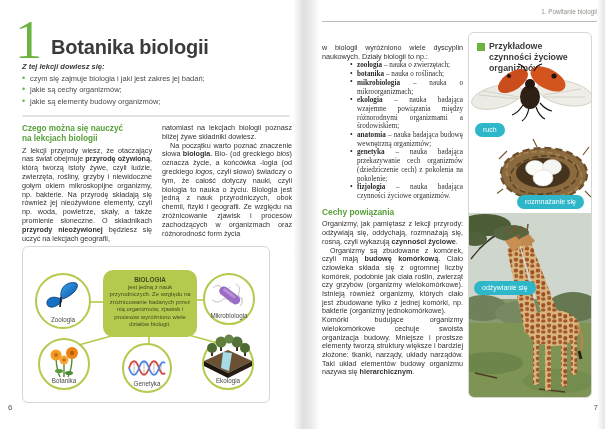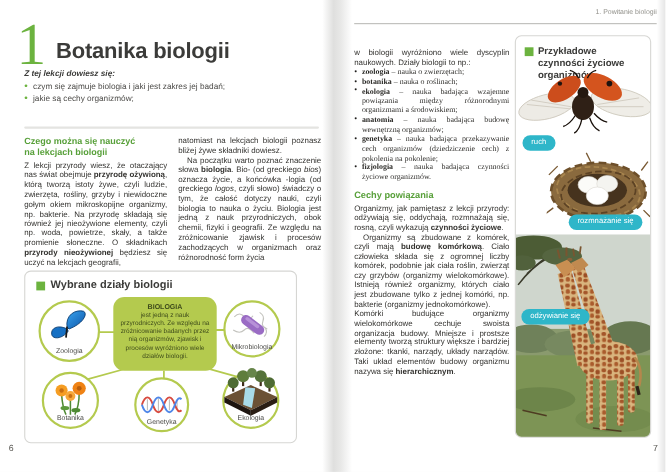--- a/index.html
+++ b/index.html
@@ -47,21 +47,21 @@
   .ov { overflow:visible; }
 
   .pagenum { font-size:8px; color:#55544f; }
 
   
   .run-head { right:8px; top:8px; font-size:6.3px; color:#91908a; }
   .head-rule { left:322px; top:21px; width:275px; height:1px; background:#bcbcb8; }
 
   .r-col { left:322px; top:44px; width:141px; }
   .r-col .serif-p { font-size:7.2px; line-height:8.7px; }
-  .disc-item { position:relative; padding-left:7px; font-family:"Liberation Serif",serif; font-size:7.2px; line-height:8.7px; color:#33322f; text-align:justify; }
+  .disc-item { position:relative; padding-left:7px; font-family:"Liberation Serif",serif; font-size:7.2px; line-height:8.7px; color:#33322f; text-align:justify;margin-left:28px; }
   .disc-item::before { content:"•"; position:absolute; left:0; top:-0.5px; color:#1e1d1b; font-size:7.5px; }
   .disc-item b { color:#2e2d2a; }
   .r-green-h { font-size:8.4px; font-weight:bold; color:#58a03a; line-height:9.8px; margin:7px 0 3px; }
 
   
   .panel-r { left:468px; top:32px; width:124px; height:366px; border:1px solid #d6d6d3; border-radius:6px; background:#fff; overflow:hidden; }
   .panel-r .panel-head { left:8px; top:8px; width:108px; align-items:flex-start; gap:4px; }
   .panel-r .panel-head-txt { font-size:8.8px; line-height:10.8px; }
   .badge { position:absolute; background:#2eb6c9; color:#ffffff; font-size:7px; line-height:7px; padding:3px 8px 4px; border-radius:8px; white-space:nowrap; }
   .ph-img { position:absolute; }
@@ -74,20 +74,21 @@
 <div class="spread">
 
   <div>
     <div class="abs chapter-num">1</div>
     <div class="abs l-title">Botanika biologii</div>
 
     <div class="abs intro">
       <div class="intro-h">Z tej lekcji dowiesz się:</div>
       <div class="intro-item"><span>czym się zajmuje biologia i jaki jest zakres jej badań;</span></div>
       <div class="intro-item"><span>jakie są cechy organizmów;</span></div>
+      <div class="intro-item"><span>jakie są elementy budowy organizmów;</span></div>
     </div>
 
     <div class="abs divider"></div>
 
     <div class="abs cols">
       <div class="col">
         <div class="green-h">Czego można się nauczyć
 na lekcjach biologii</div>
         <div class="serif-p"><span>Z lekcji przyrody wiesz, że otaczający nas świat obejmuje </span><span style="font-weight: bold;">przyrodę ożywioną</span><span>, którą tworzą istoty żywe, czyli ludzie, zwierzęta, rośliny, grzyby i niewidoczne gołym okiem mikroskopijne organizmy, np. bakterie. Na przyrodę składają się również jej nieożywione elementy, czyli np. woda, powietrze, skały, a także promienie słoneczne. O składnikach </span><span style="font-weight: bold;">przyrody nieożywionej</span><span> będziesz się uczyć na lekcjach geografii,</span></div>
       </div>
@@ -101,24 +102,20 @@
       <svg class="connectors" width="248" height="156" viewBox="0 0 248 156">
         <g stroke="#b4ca4e" stroke-width="1.6">
           <line x1="66" y1="55" x2="84" y2="55"></line>
           <line x1="170" y1="53" x2="186" y2="53"></line>
           <line x1="126" y1="90" x2="126" y2="100"></line>
           <line x1="92" y1="88" x2="52" y2="99"></line>
           <line x1="162" y1="87" x2="198" y2="97"></line>
         </g>
       </svg>
 
-      <div class="panel-head">
-        <span class="green-sq"></span>
-        <span class="panel-head-txt">Wybrane działy biologii</span>
-      </div>
 
       <div class="center-box">
         <div class="cb-title">BIOLOGIA</div>
         <div class="cb-text">jest jedną z nauk przyrodniczych. Ze względu na zróżnicowanie badanych przez nią organizmów, zjawisk i procesów wyróżniono wiele działów biologii.</div>
       </div>
 
       <div class="circle" style="left:12px;top:26px;width:56px;height:56px;">
         <svg class="icon" style="top:6px;" width="36" height="30" viewBox="0 0 36 30">
           <defs>
               <linearGradient id="bw" x1="0" y1="0" x2="1" y2="1">
@@ -209,20 +206,21 @@
 
   <div>
     <div class="abs run-head">1. Powitanie biologii</div>
     <div class="abs head-rule"></div>
 
     <div class="abs r-col">
       <div class="serif-p"><span>w biologii wyróżniono wiele dyscyplin naukowych. Działy biologii to np.:</span></div>
 
       <div class="disc-item"><b>zoologia</b><span> – nauka o zwierzętach;</span></div>
       <div class="disc-item"><b>botanika</b><span> – nauka o roślinach;</span></div>
+      <div class="disc-item"><b>mikrobiologia</b><span> – nauka o mikroorganizmach;</span></div>
       <div class="disc-item"><b>ekologia</b><span> – nauka badająca wzajemne powiązania między różnorodnymi organizmami a środowiskiem;</span></div>
       <div class="disc-item"><b>anatomia</b><span> – nauka badająca budowę wewnętrzną organizmów;</span></div>
       <div class="disc-item"><b>genetyka</b><span> – nauka badająca przekazywanie cech organizmów (dziedziczenie cech) z pokolenia na pokolenie;</span></div>
       <div class="disc-item"><b>fizjologia</b><span> – nauka badająca czynności życiowe organizmów.</span></div>
 
       <div class="r-green-h">Cechy powiązania</div>
       <div class="serif-p"><span>Organizmy, jak pamiętasz z lekcji przyrody: odżywiają się, oddychają, rozmnażają się, rosną, czyli wykazują </span><span style="font-weight: bold;">czynności życiowe</span><span>.</span></div>
       <div class="serif-p ind"><span>Organizmy są zbudowane z komórek, czyli mają </span><span style="font-weight: bold;">budowę komórkową</span><span>. Ciało człowieka składa się z ogromnej liczby komórek, podobnie jak ciała roślin, zwierząt czy grzybów (organizmy wielokomórkowe). Istnieją również organizmy, których ciało jest zbudowane tylko z jednej komórki, np. bakterie (organizmy jednokomórkowe).</span></div>
 
       <div class="serif-p"><span>Komórki budujące organizmy wielokomórkowe cechuje swoista organizacja budowy. Mniejsze i prostsze elementy tworzą struktury większe i bardziej złożone: tkanki, narządy, układy narządów. Taki układ elementów budowy organizmu nazywa się </span><span style="font-weight: bold;">hierarchicznym</span><span>.</span></div>

